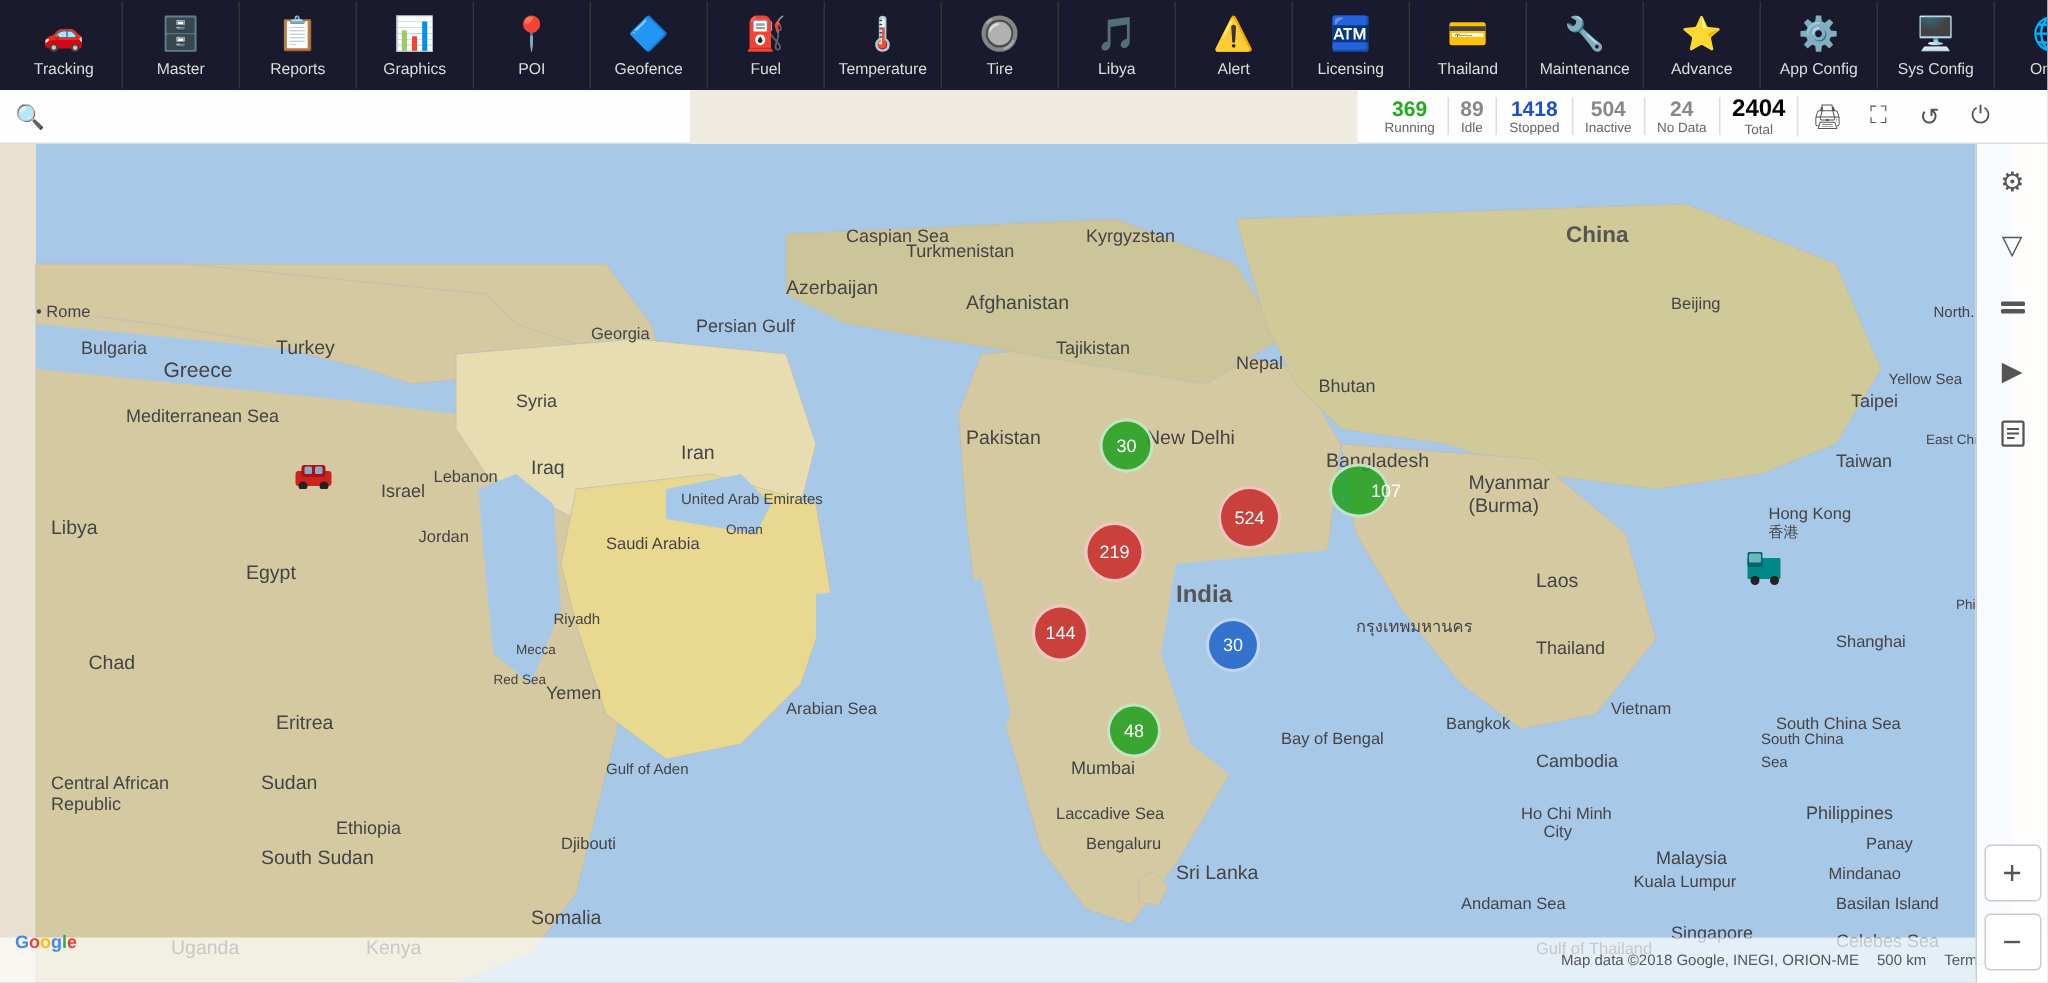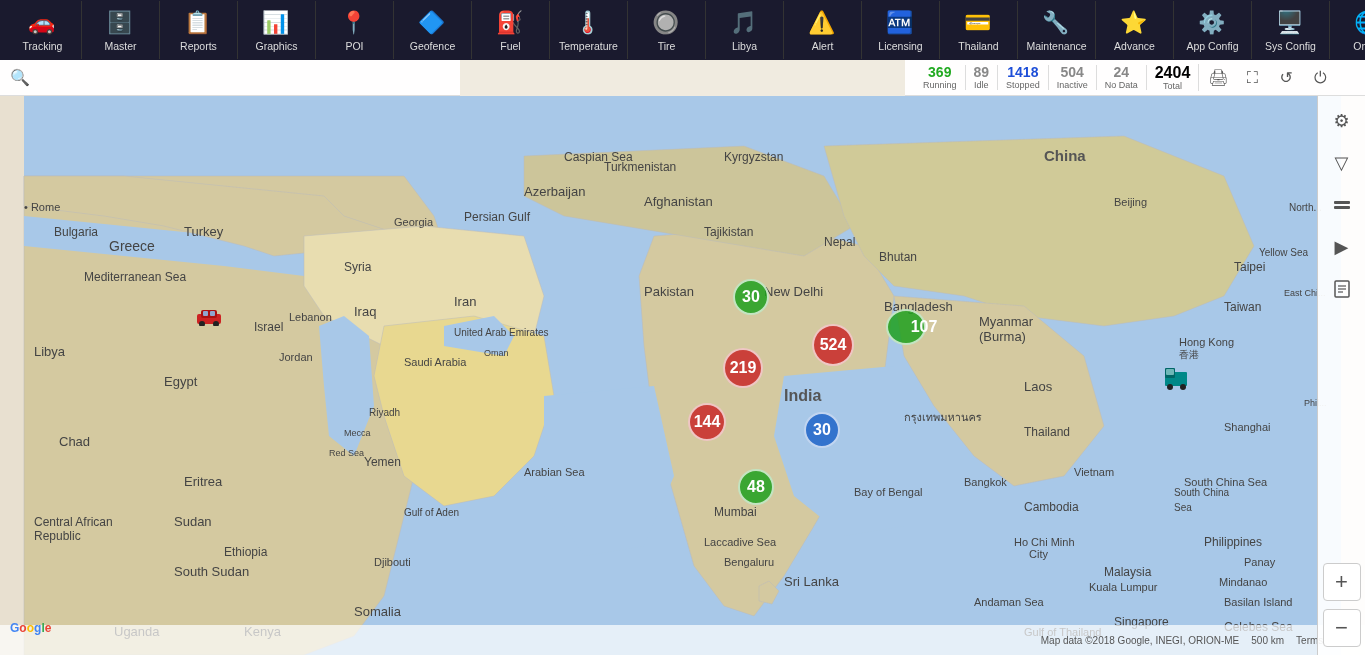--- a/index.html
+++ b/index.html
@@ -184,22 +184,22 @@
       gap: 12px;
     }
 
     
     .map-cluster {
       position: absolute;
       border-radius: 50%;
       display: flex;
       align-items: center;
       justify-content: center;
-      font-size: 16px;
-      font-weight: bold;
+      font-size: 12px;
+      font-weight: normal;
       color: white;
       cursor: pointer;
       border: 2px solid rgba(255,255,255,0.7);
     }
     .cluster-red { background: rgba(200,40,40,0.85); }
     .cluster-green { background: rgba(30,160,30,0.85); }
     .cluster-blue { background: rgba(30,100,200,0.85); }
 
     
     .car-icon {

